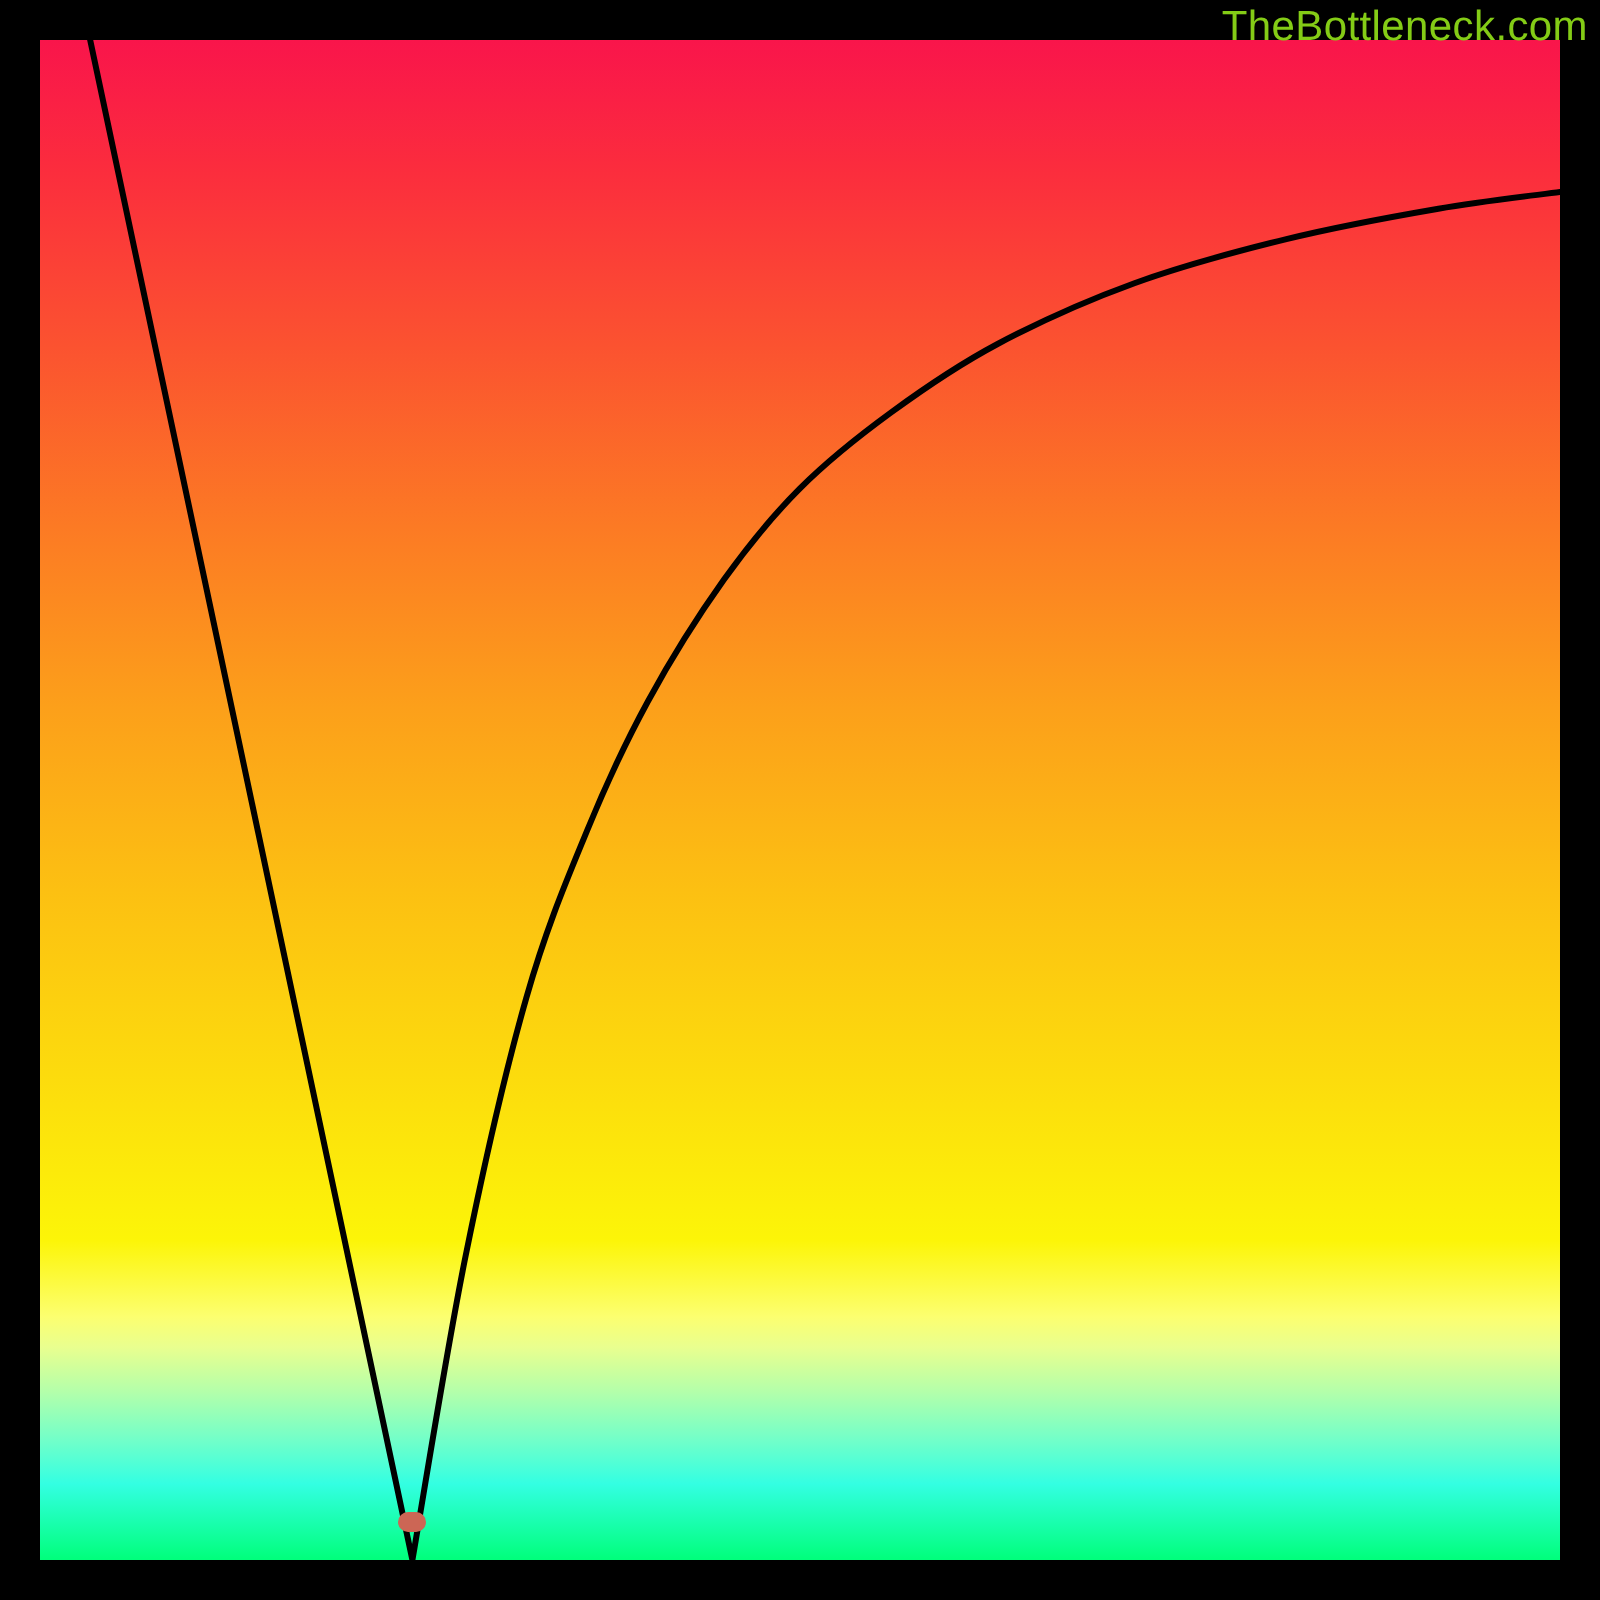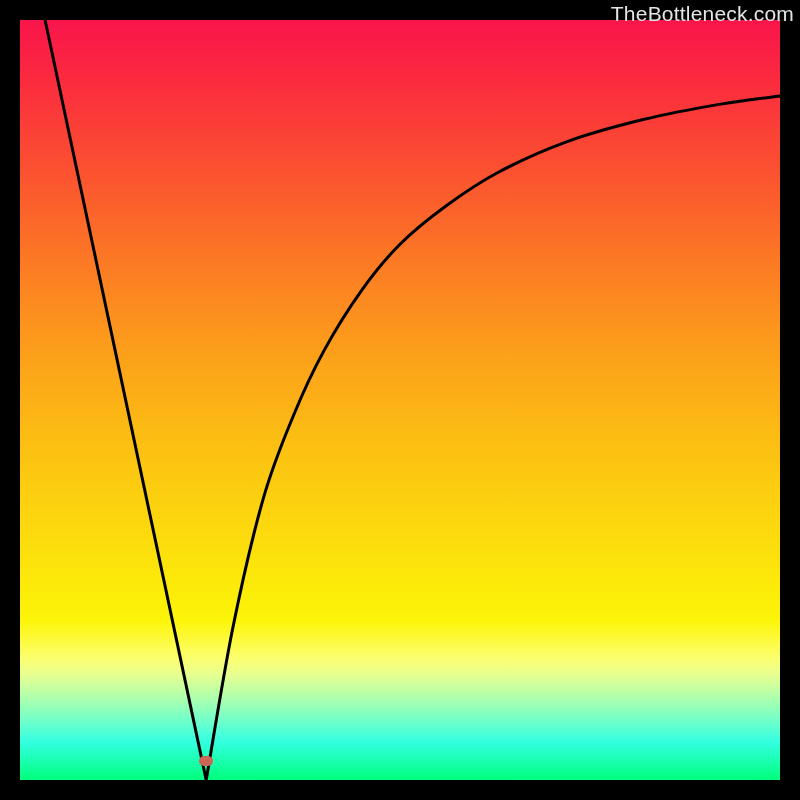--- a/index.html
+++ b/index.html
@@ -36,21 +36,21 @@
       #b2ffab 89%,
       #74ffc8 92%,
       #33ffe2 95%,
       #00ff7b 100%
     );
   }
   .watermark {
     position: absolute;
     top: 2px;
     right: 6px;
-    color: #e5e5e5;
+    color: #84cc16;
     font-size: 21px;
     font-weight: 400;
     letter-spacing: 0.2px;
     z-index: 5;
     user-select: none;
   }
   .curve-svg {
     position: absolute;
     inset: 0;
     z-index: 3;

